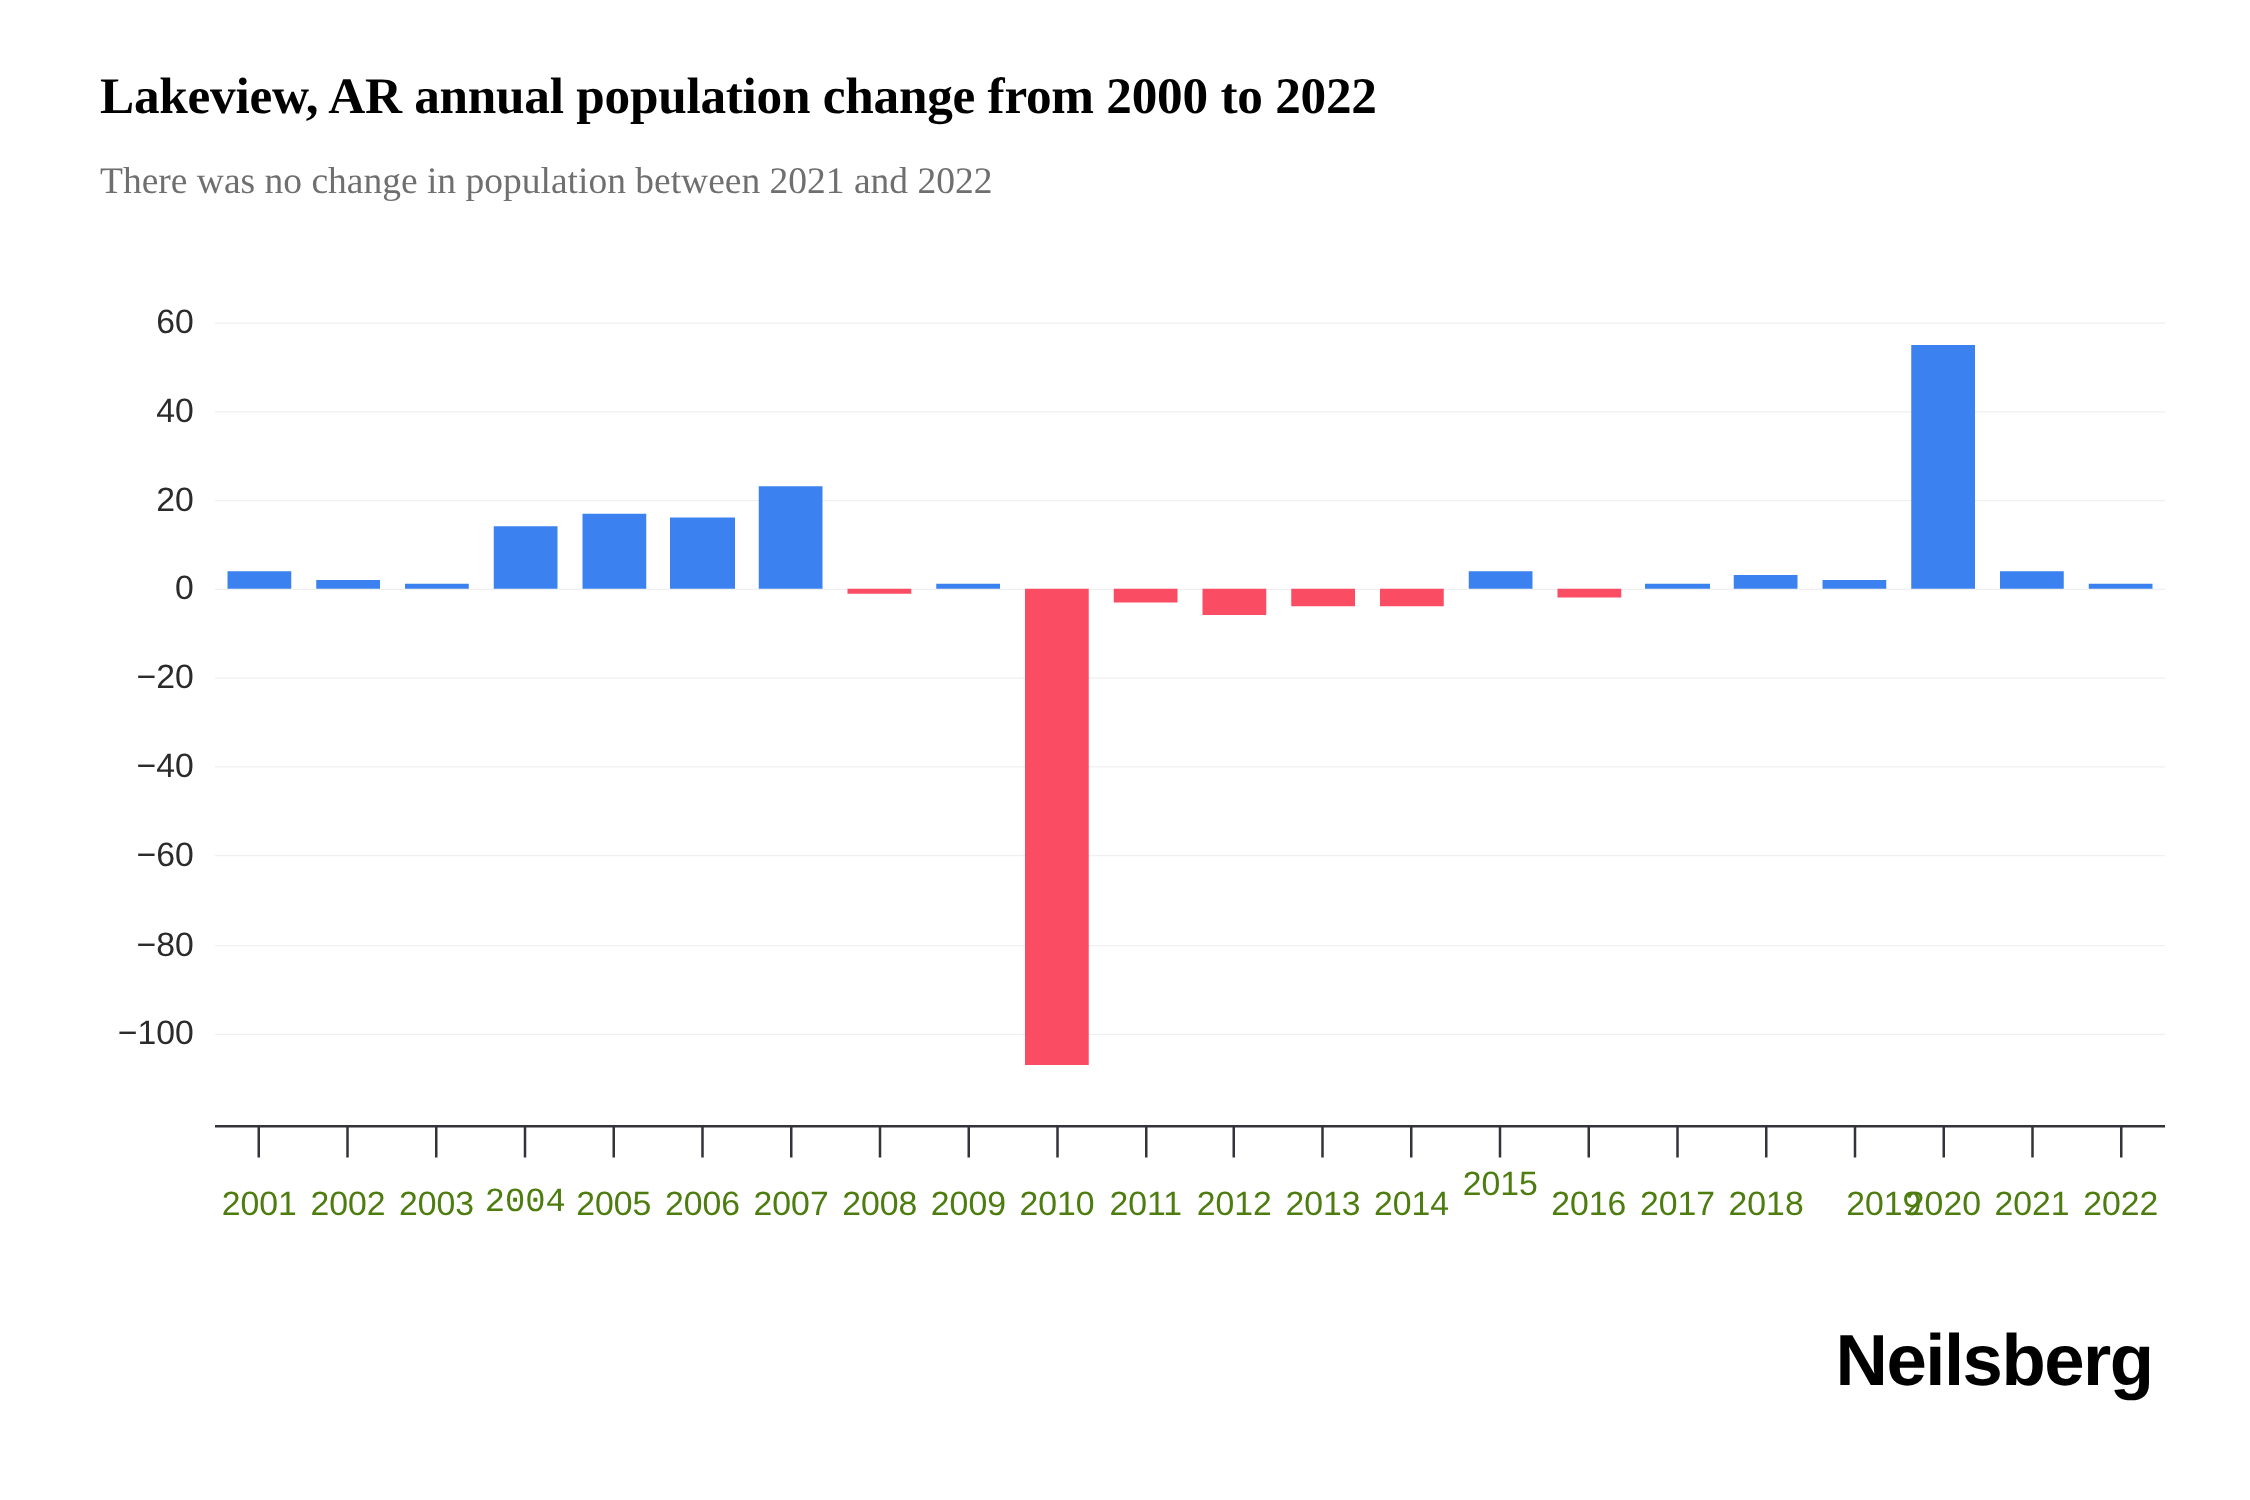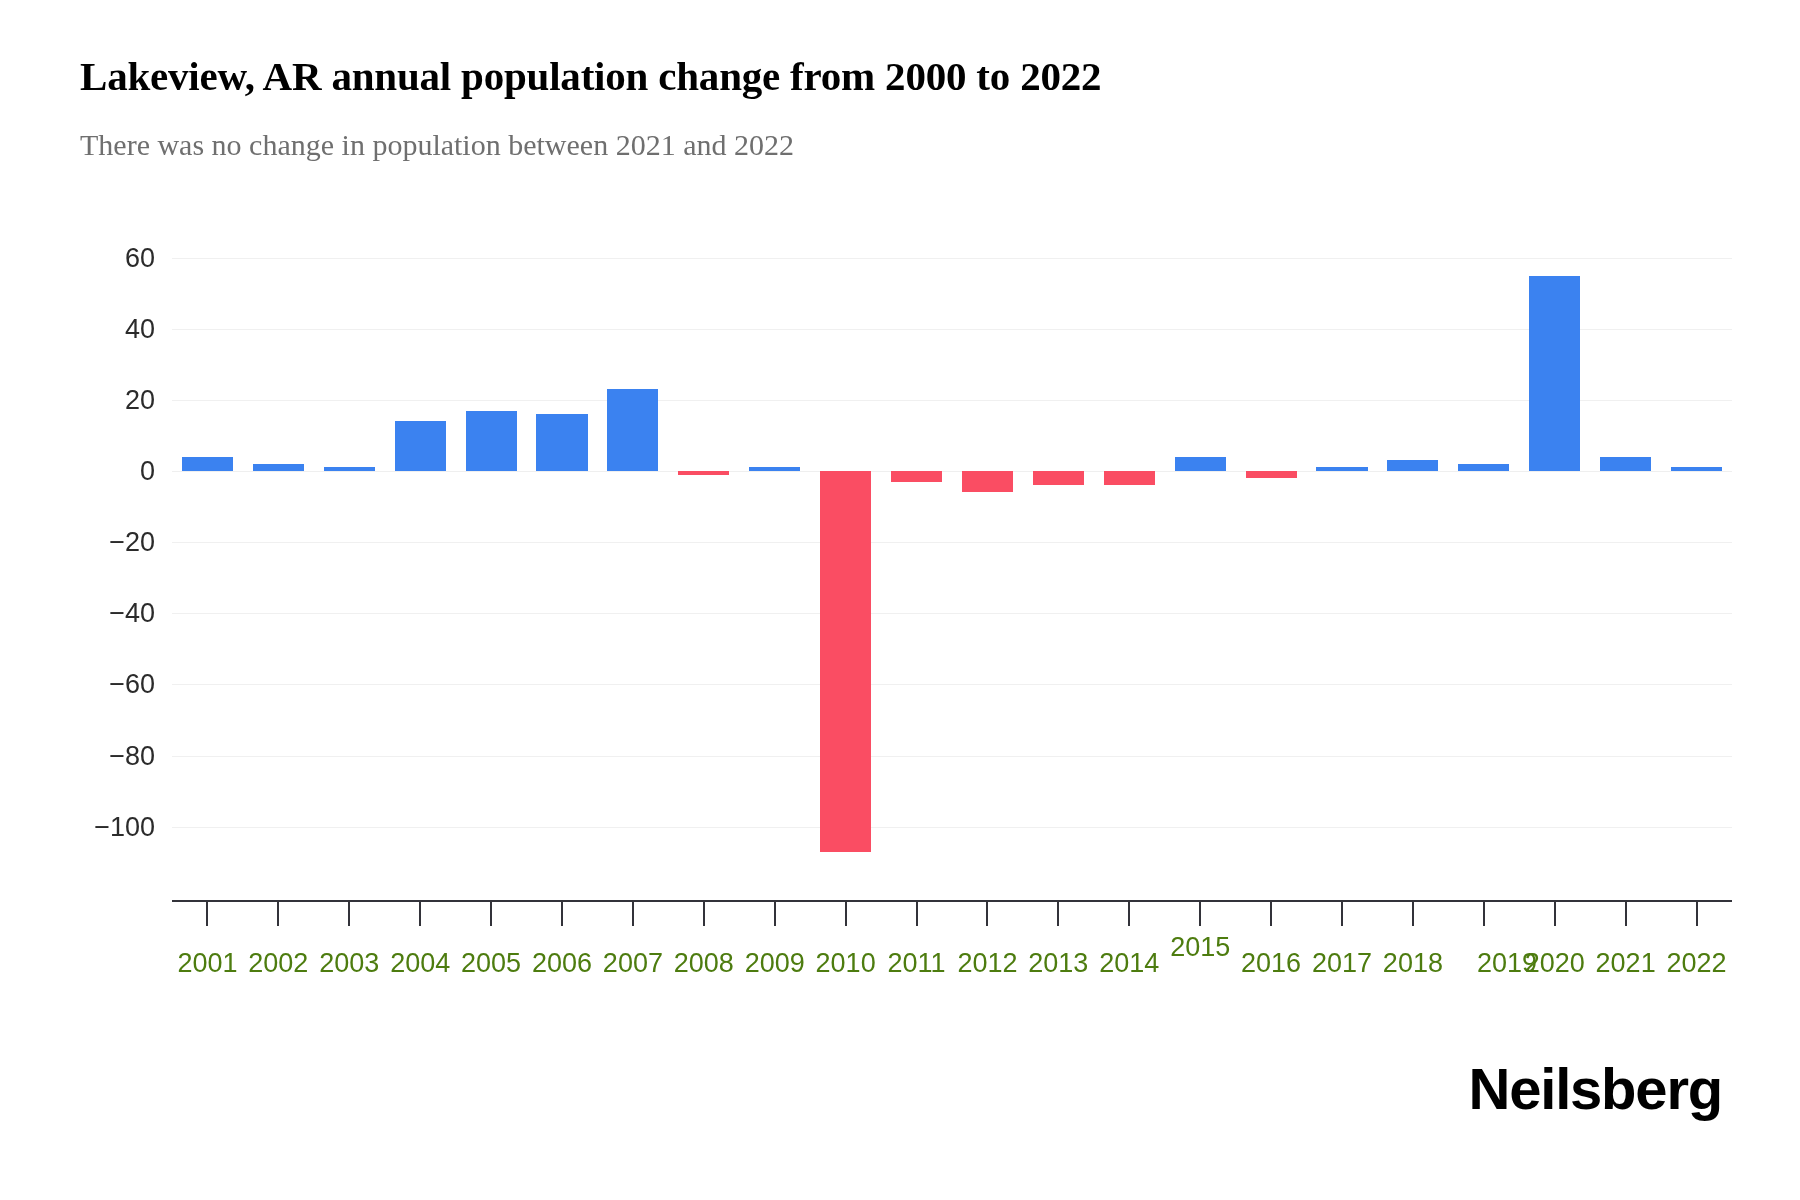--- a/index.html
+++ b/index.html
@@ -154,21 +154,21 @@
       <div class="bar" title="2021: 4" style="left: 1600.11px; top: 456.889px; width: 51.0545px; height: 14.2222px; background: rgb(59, 130, 240);"></div>
       <div class="bar" title="2022: 0" style="left: 1671.02px; top: 467.111px; width: 51.0545px; height: 4px; background: rgb(59, 130, 240);"></div>
       <div class="axisline" style="top: 900px;"></div>
       <div class="xtickmark" style="left: 206.455px; top: 900px;"></div>
       <div class="xtick" style="left: 207.455px; top: 948px;">2001</div>
       <div class="xtickmark" style="left: 277.364px; top: 900px;"></div>
       <div class="xtick" style="left: 278.364px; top: 948px;">2002</div>
       <div class="xtickmark" style="left: 348.273px; top: 900px;"></div>
       <div class="xtick" style="left: 349.273px; top: 948px;">2003</div>
       <div class="xtickmark" style="left: 419.182px; top: 900px;"></div>
-      <div class="xtick" style="left: 420.182px; top: 948px;">2004</div>
+      <div class="xtick" style="left: 420.182px; top: 948px; font-family: Liberation Mono, monospace;">2004</div>
       <div class="xtickmark" style="left: 490.091px; top: 900px;"></div>
       <div class="xtick" style="left: 491.091px; top: 948px;">2005</div>
       <div class="xtickmark" style="left: 561px; top: 900px;"></div>
       <div class="xtick" style="left: 562px; top: 948px; text-align: center;">2006</div>
       <div class="xtickmark" style="left: 631.909px; top: 900px;"></div>
       <div class="xtick" style="left: 632.909px; top: 948px;">2007</div>
       <div class="xtickmark" style="left: 702.818px; top: 900px;"></div>
       <div class="xtick" style="left: 703.818px; top: 948px;">2008</div>
       <div class="xtickmark" style="left: 773.727px; top: 900px;"></div>
       <div class="xtick" style="left: 774.727px; top: 948px;">2009</div>

